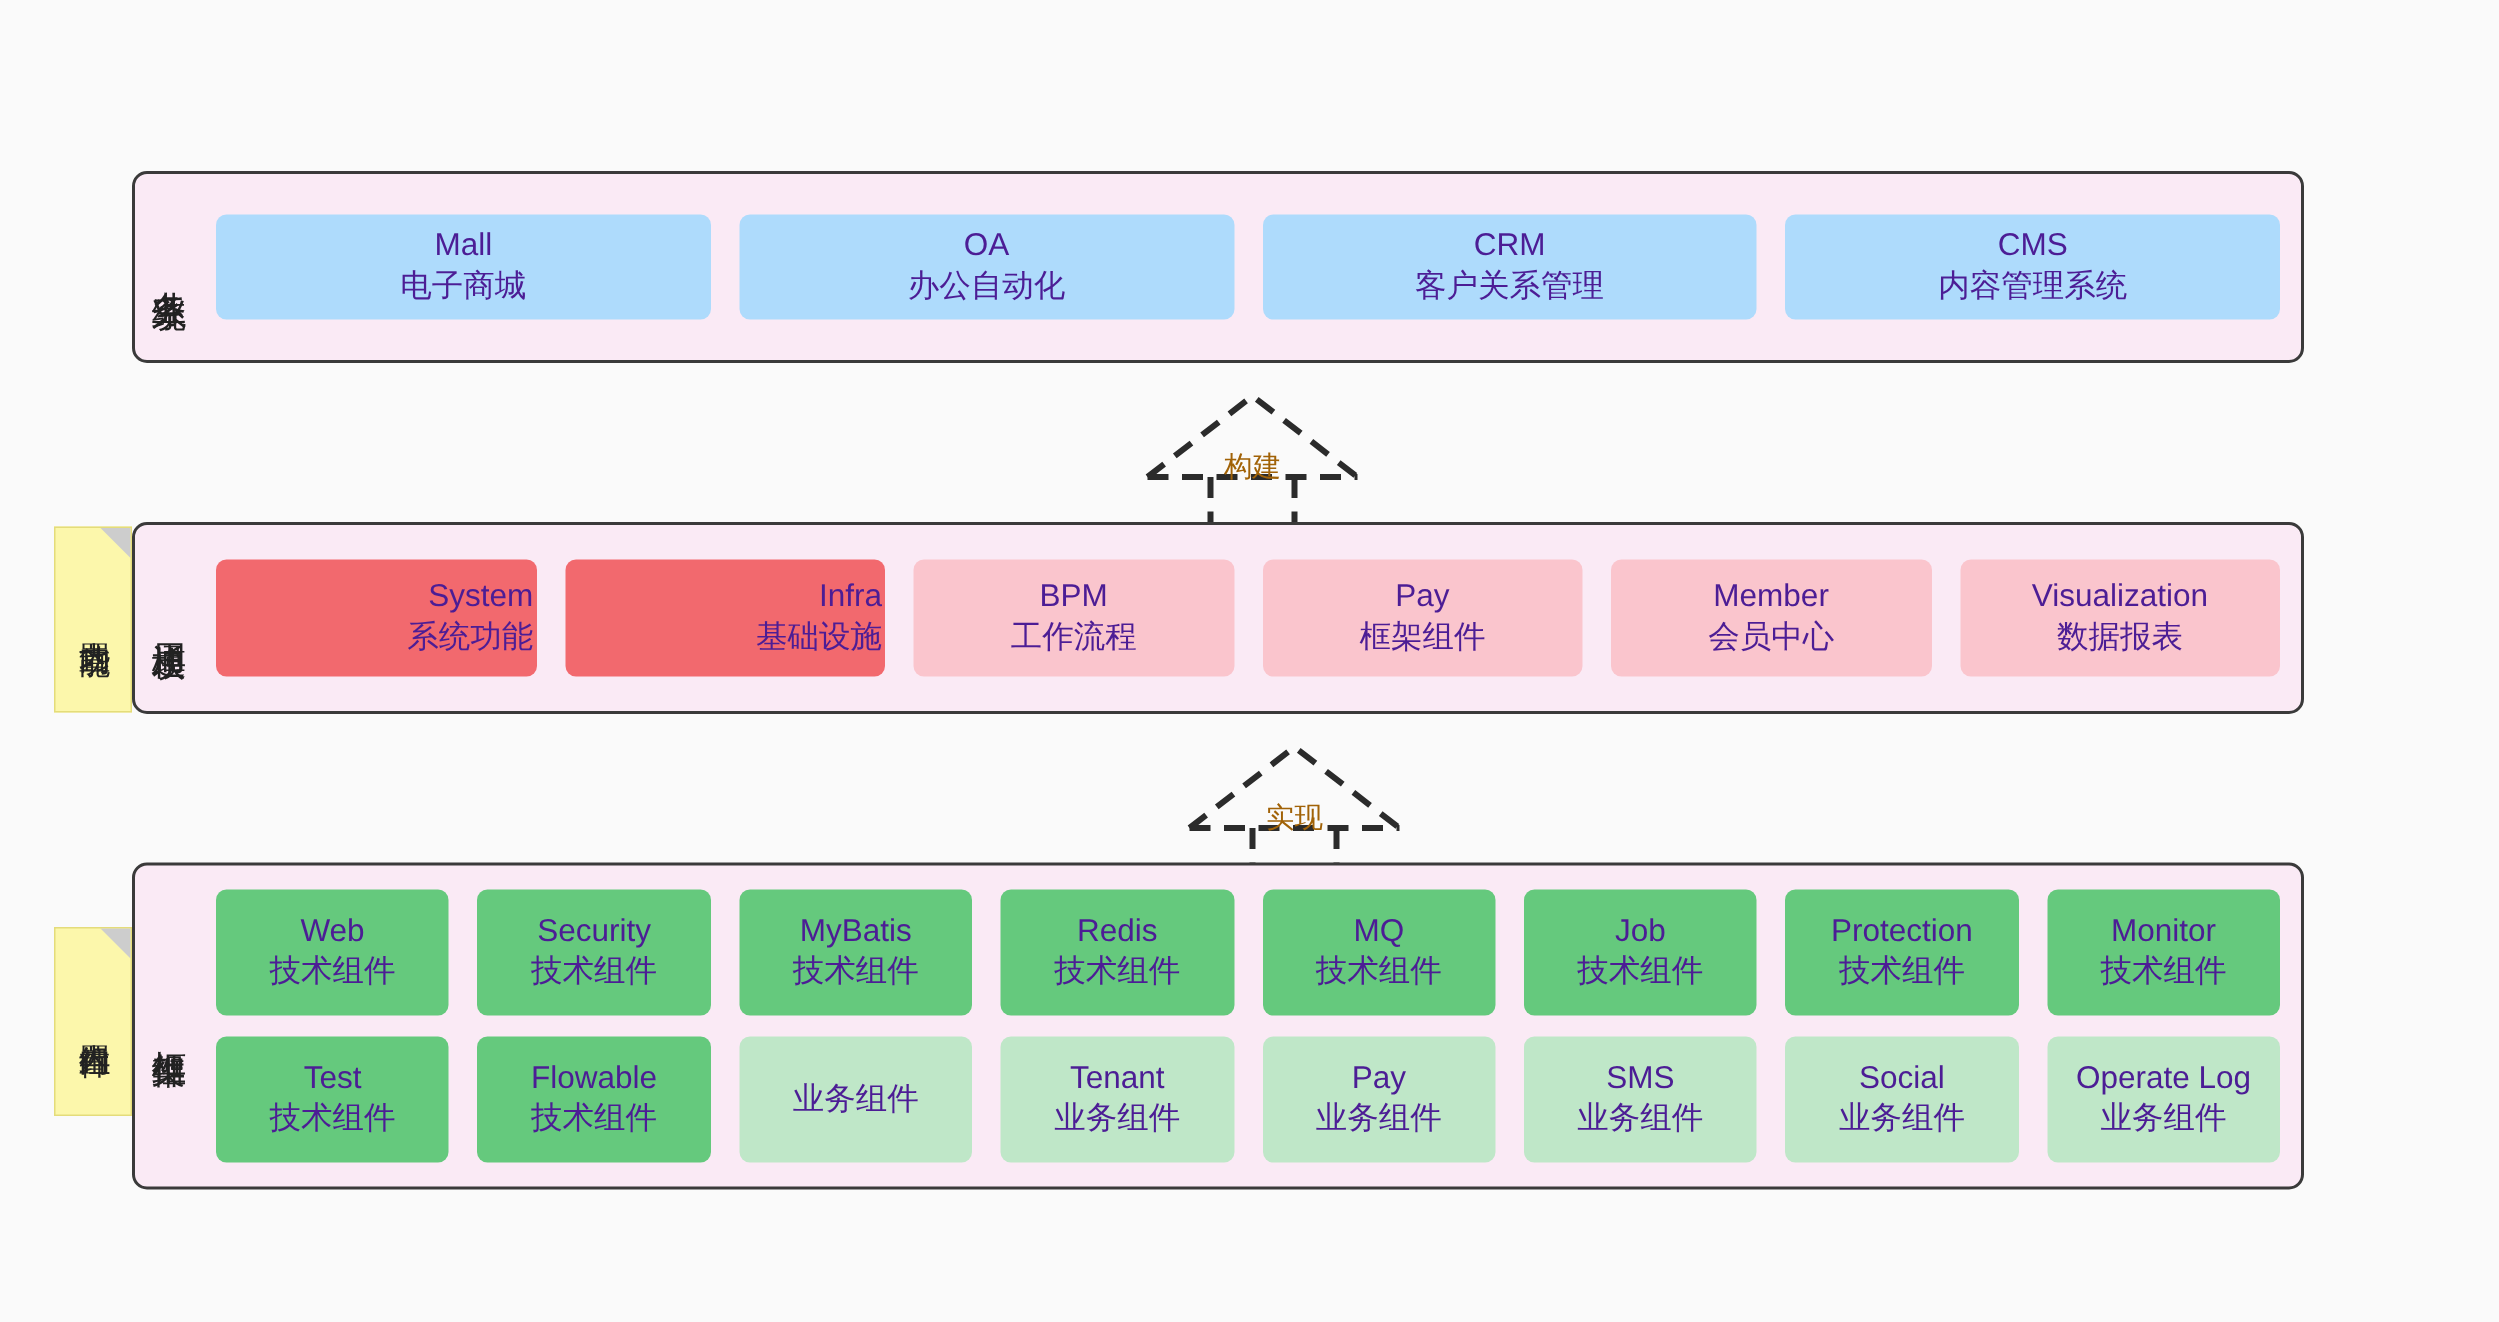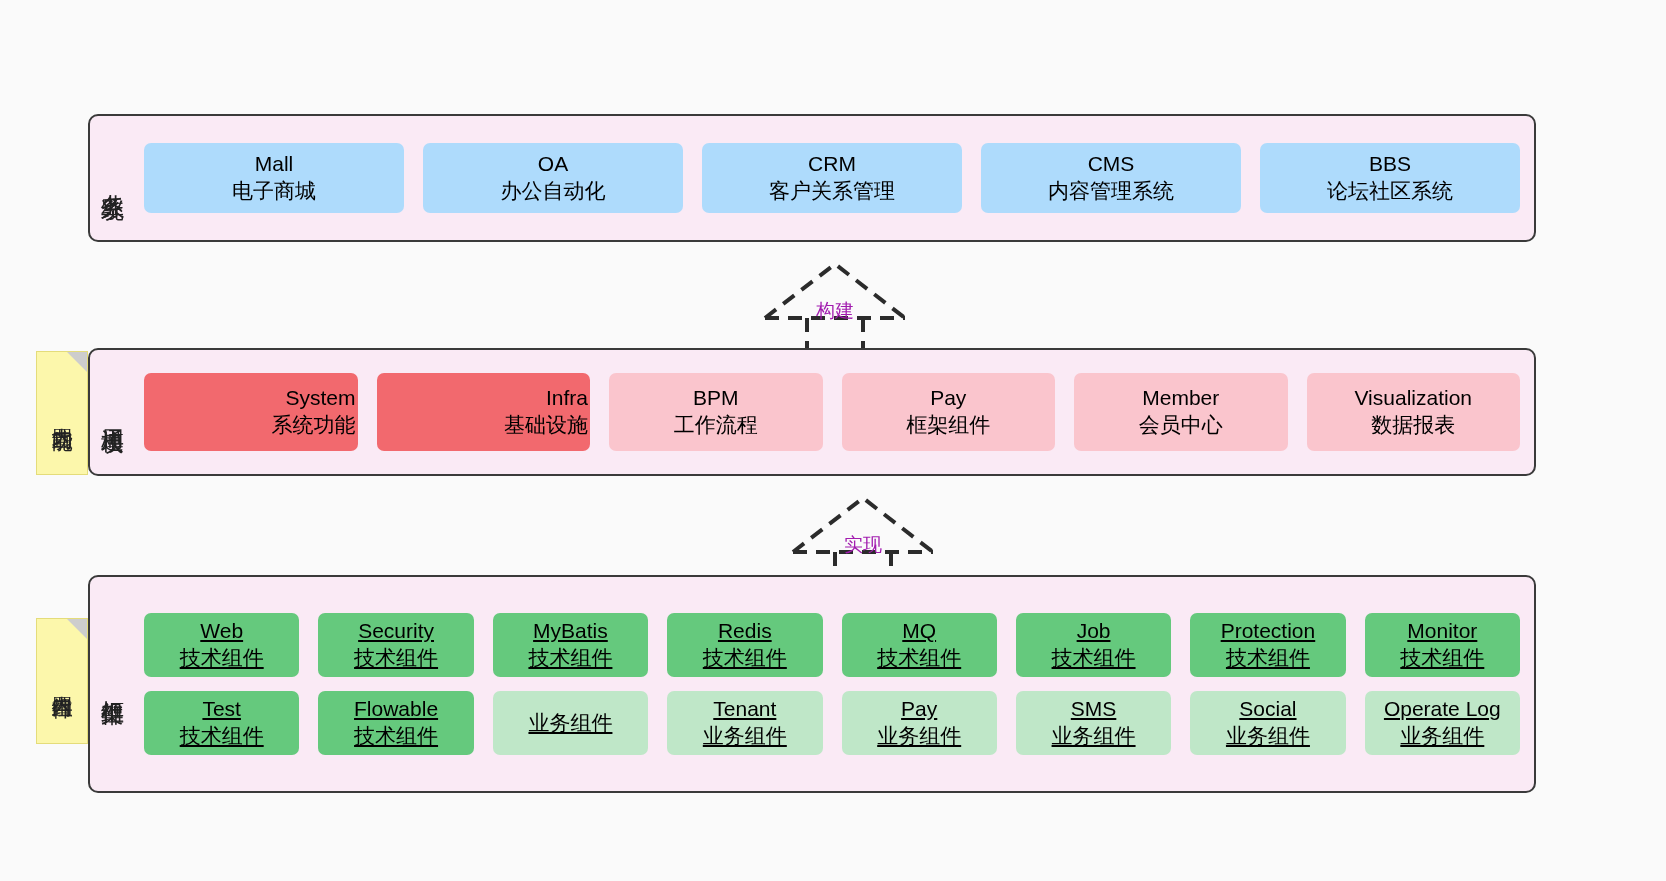--- a/index.html
+++ b/index.html
@@ -54,21 +54,21 @@
   .card {
     flex: 1 1 0;
     border-radius: 7px;
     display: flex;
     flex-direction: column;
     align-items: center;
     justify-content: center;
     text-align: center;
     font-size: 21px;
     line-height: 1.28;
-    color: #000000;
+    color: #4c1d95;
     box-sizing: border-box;
     padding: 4px 2px;
   }
   .card .t1 { display: block; }
   .card .t2 { display: block; }
 
   
   .c-blue      { background: #aedbfc; }
   .c-red       { background: #f2696e; align-items: flex-end; }
   .c-pink      { background: #fac5cd; }
@@ -76,21 +76,21 @@
   .c-lightgreen{ background: #bfe7c8; }
 
   
   #layer-business { left: 88px;  top: 114px; width: 1448px; height: 128px; }
   #layer-business .card { height: 70px; }
 
   #layer-common   { left: 88px;  top: 348px; width: 1448px; height: 128px; }
   #layer-common .card { height: 78px; }
 
   #layer-framework{ left: 88px;  top: 575px; width: 1448px; height: 218px; }
-  #layer-framework .card { height: 64px; text-decoration: underline; }
+  #layer-framework .card { height: 84px; }
 
   
   .note {
     position: absolute;
     width: 52px;
     background: #fcf7ab;
     border: 1px solid #e4dc7a;
     box-sizing: border-box;
     display: flex;
     align-items: center;
@@ -119,21 +119,21 @@
     width: 150px;
     height: 90px;
   }
   .connector svg { position: absolute; inset: 0; overflow: visible; }
   .connector .conn-label {
     position: absolute;
     left: 0; right: 0;
     top: 40px;
     text-align: center;
     font-size: 19px;
-    color: #a21caf;
+    color: #a16207;
     background: transparent;
   }
   #connector-build   { left: 760px; top: 258px; }
   #connector-realize { left: 788px; top: 492px; }
 </style>
 </head>
 <body>
 
 <div class="canvas">
 
@@ -149,24 +149,20 @@
           <span class="t1">OA</span>
           <span class="t2">办公自动化</span>
         </div>
         <div class="card c-blue">
           <span class="t1">CRM</span>
           <span class="t2">客户关系管理</span>
         </div>
         <div class="card c-blue">
           <span class="t1">CMS</span>
           <span class="t2">内容管理系统</span>
-        </div>
-        <div class="card c-blue">
-          <span class="t1">BBS</span>
-          <span class="t2">论坛社区系统</span>
         </div>
       </div>
     </div>
   </div>
 
   <div class="connector" id="connector-build">
     <svg viewBox="0 0 150 90" width="150" height="90">
       <path d="M 5 60 L 75 6 L 145 60" fill="none" stroke="#2b2b2b" stroke-width="4" stroke-dasharray="14,9"></path>
       <path d="M 5 60 L 145 60" fill="none" stroke="#2b2b2b" stroke-width="4" stroke-dasharray="14,9"></path>
       <path d="M 47 60 L 47 90 M 103 60 L 103 90" fill="none" stroke="#2b2b2b" stroke-width="4" stroke-dasharray="14,9"></path>

